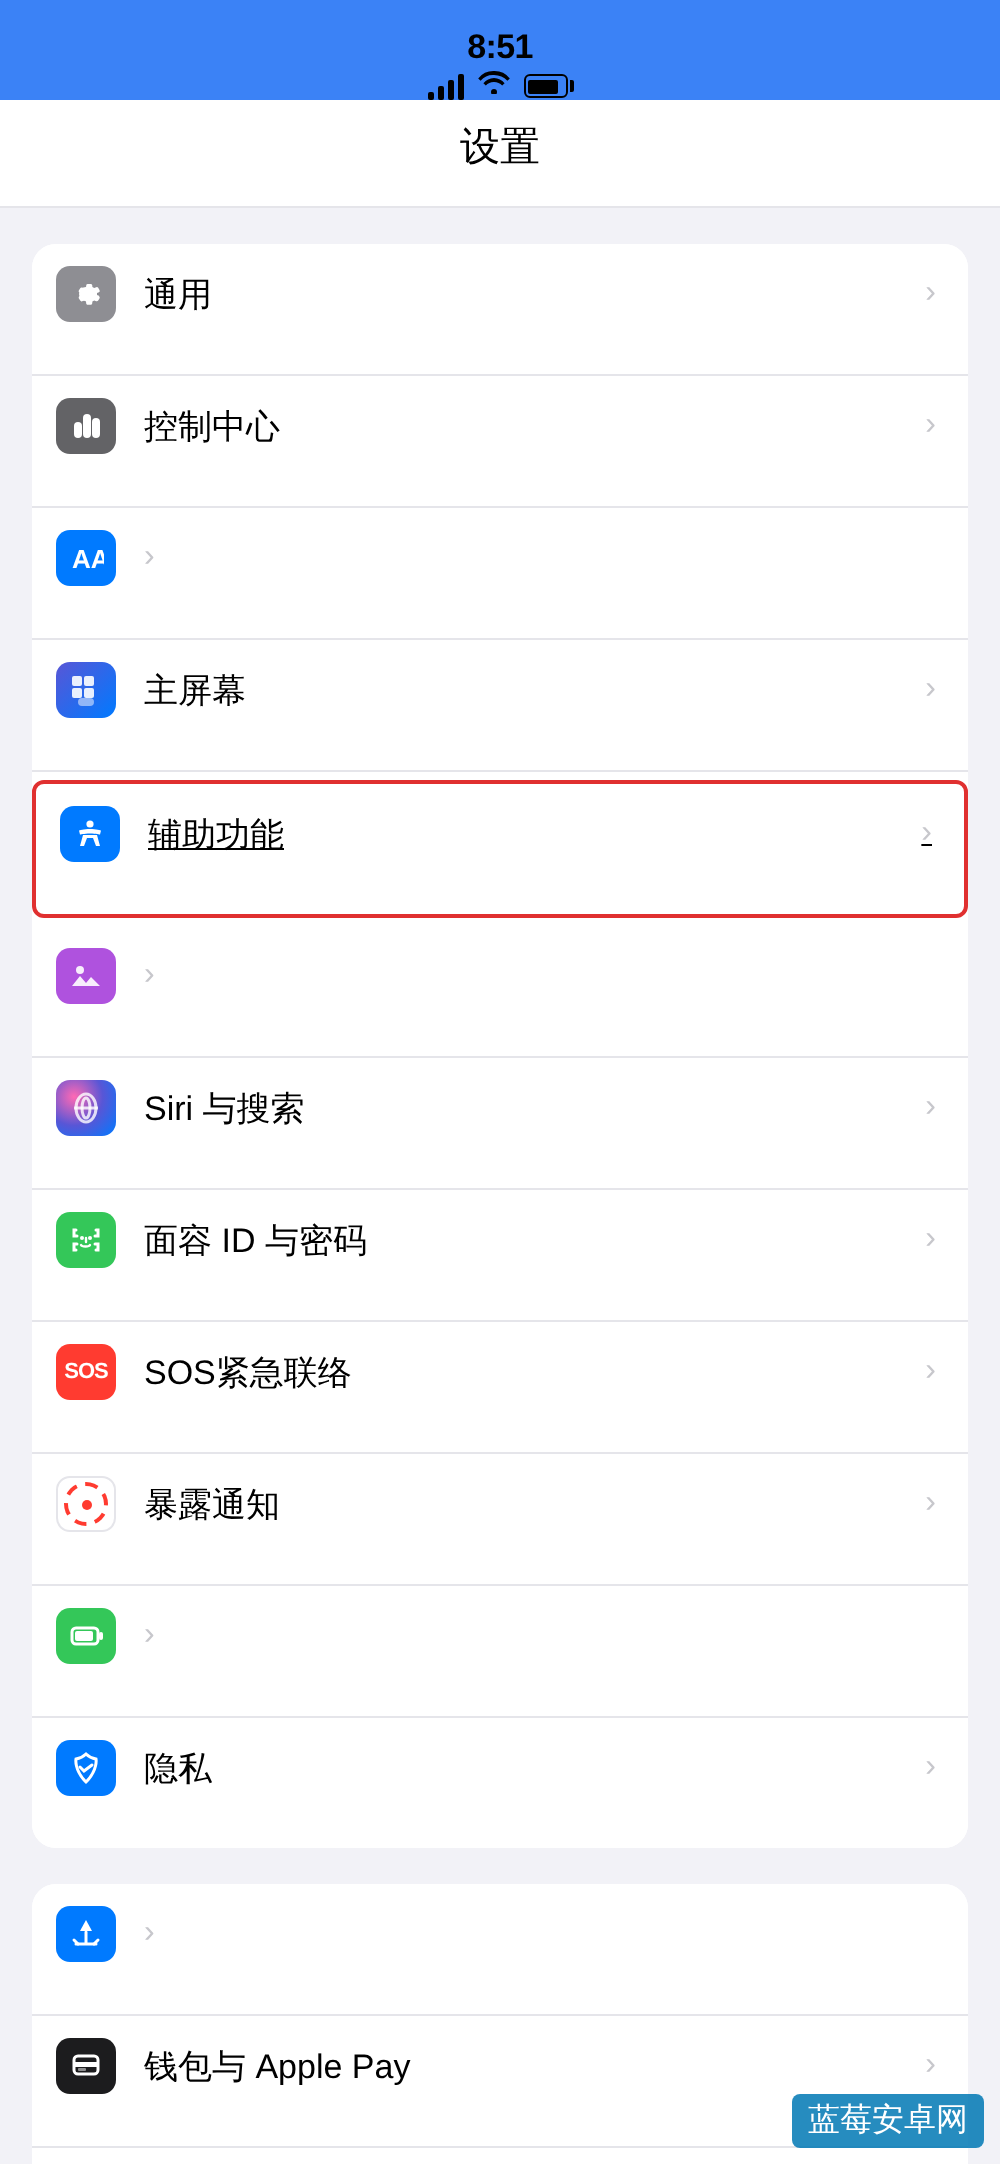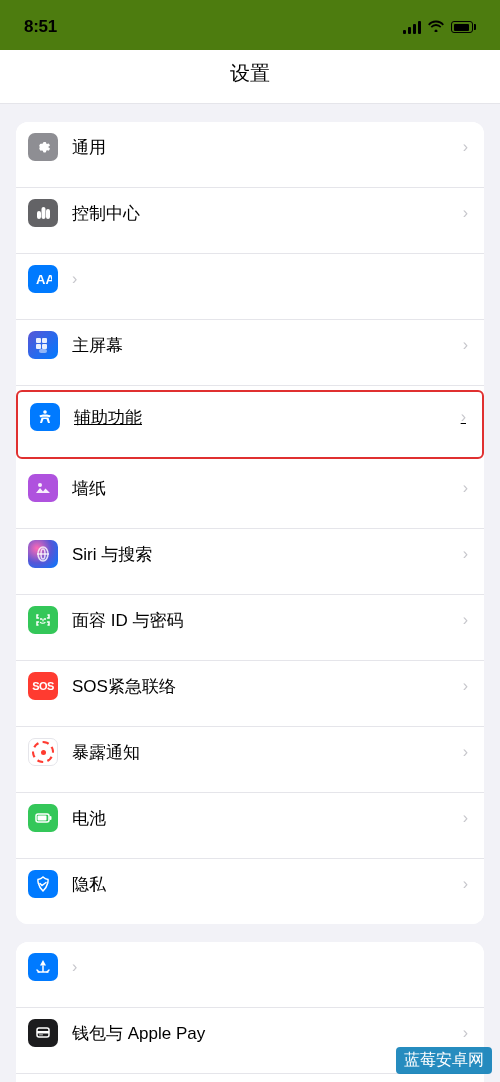--- a/index.html
+++ b/index.html
@@ -8,26 +8,26 @@
     body {
       width: 500px;
       min-height: 1082px;
       background: #f2f2f7;
       font-family: -apple-system, "PingFang SC", "Helvetica Neue", Arial, sans-serif;
       color: #000;
     }
 
     
     .status-bar {
-      background: #4d7c0f;
-      display: flex;
-      justify-content: space-between;
+      background: #3b82f6;
+      display: flex;
       align-items: center;
       padding: 14px 24px 10px;
       height: 50px;
+      flex-direction: column;
     }
     .status-time {
       font-size: 17px;
       font-weight: 600;
       letter-spacing: -0.3px;
     }
     .status-icons {
       display: flex;
       align-items: center;
       gap: 7px;
@@ -267,21 +267,20 @@
     <span class="chevron">›</span>
   </div>
 
   <div class="settings-item">
     <div class="item-icon" style="background: #af52de;">
       <svg width="18" height="18" viewBox="0 0 18 18" fill="none">
         <circle cx="6" cy="6" r="2" fill="#fff" opacity="0.9"></circle>
         <path d="M2 14l4-5 3 3.5 2.5-3 4.5 4.5H2z" fill="#fff" opacity="0.9"></path>
       </svg>
     </div>
-    <span class="item-label">墙纸</span>
     <span class="chevron">›</span>
   </div>
 
   <div class="settings-item">
     <div class="item-icon" style="background: radial-gradient(circle at 30% 30%, #ff69b4, #5856d6 50%, #007aff);">
       <svg width="18" height="18" viewBox="0 0 18 18" fill="none">
         <ellipse cx="9" cy="9" rx="5" ry="7" fill="none" stroke="#fff" stroke-width="1.5" opacity="0.8"></ellipse>
         <ellipse cx="9" cy="9" rx="2" ry="5" fill="none" stroke="#fff" stroke-width="1.5" opacity="0.8"></ellipse>
         <line x1="3" y1="9" x2="15" y2="9" stroke="#fff" stroke-width="1.5" opacity="0.8"></line>
       </svg>
@@ -326,21 +325,20 @@
   </div>
 
   <div class="settings-item">
     <div class="item-icon" style="background: #34c759;">
       <svg width="18" height="18" viewBox="0 0 18 18" fill="none">
         <rect x="2" y="5" width="13" height="8" rx="2" stroke="#fff" stroke-width="1.5" fill="none"></rect>
         <rect x="15.5" y="7" width="2" height="4" rx="1" fill="#fff"></rect>
         <rect x="3.5" y="6.5" width="9" height="5" rx="1" fill="#fff"></rect>
       </svg>
     </div>
-    <span class="item-label">电池</span>
     <span class="chevron">›</span>
   </div>
 
   <div class="settings-item">
     <div class="item-icon" style="background: #007aff;">
       <svg width="18" height="18" viewBox="0 0 18 18" fill="none">
         <path d="M9 2C7 4 4 4.5 4 4.5S3 10 9 16c6-6 5-11.5 5-11.5S11 4 9 2z" stroke="#fff" stroke-width="1.5" fill="none"></path>
         <path d="M6 8.5l2 2 4-3" stroke="#fff" stroke-width="1.5" stroke-linecap="round" fill="none"></path>
       </svg>
     </div>

